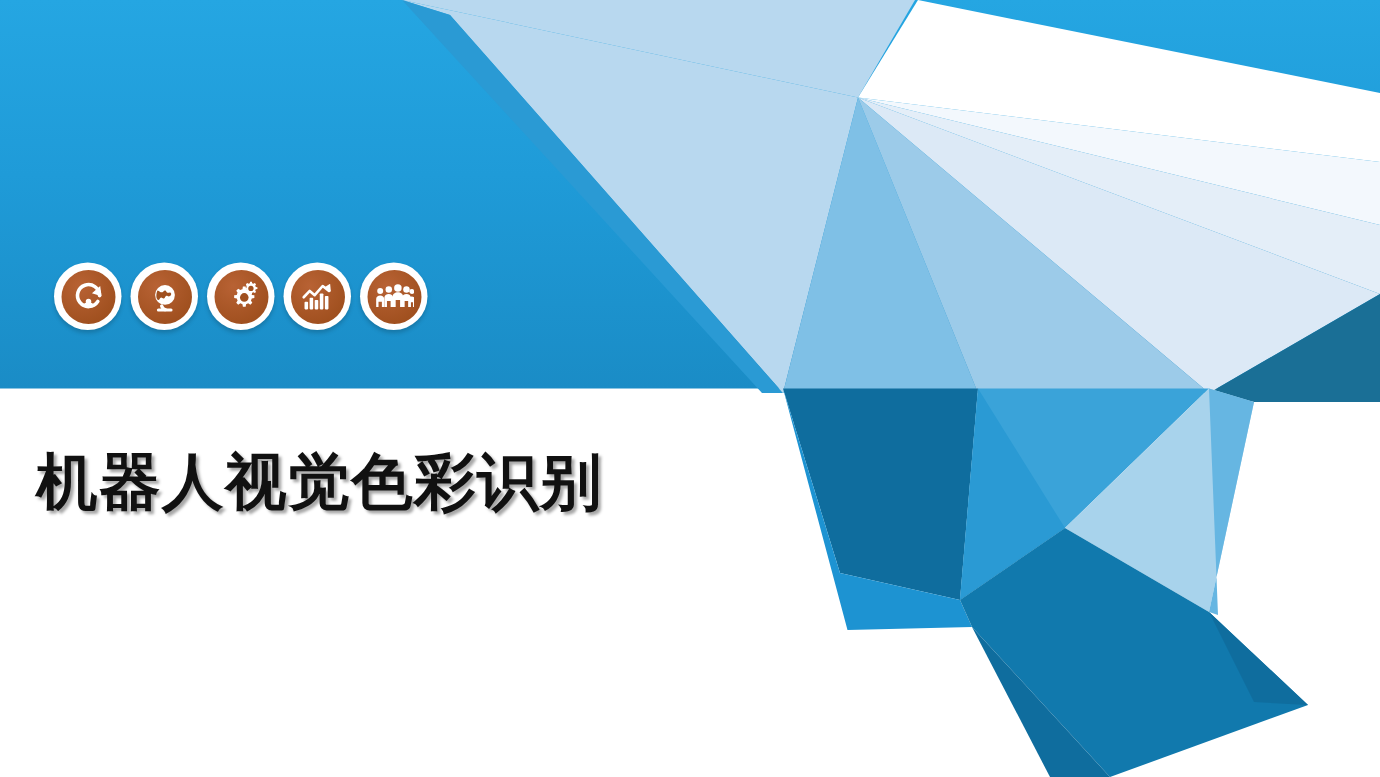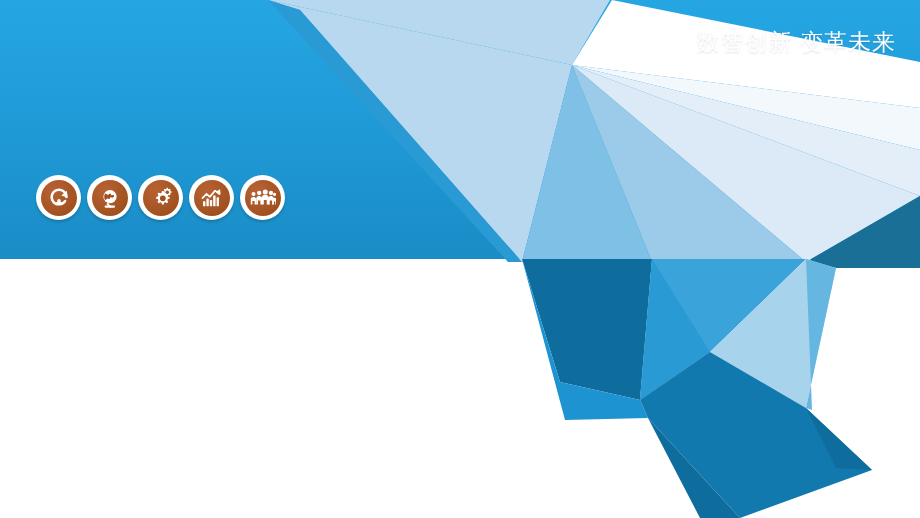--- a/index.html
+++ b/index.html
@@ -122,21 +122,20 @@
     <polygon points="522,259 560,382 640,400 648,418 565,420" fill="#1d93d2"></polygon>
     <polygon points="652,259 806,259 710,352 640,400" fill="#3aa3d9"></polygon>
     <polygon points="652,259 640,400 710,352" fill="#2a9ad4"></polygon>
     <polygon points="806,259 836,268 806,408 710,352" fill="#a8d3ec"></polygon>
     <polygon points="806,259 836,268 806,408 812,410" fill="#66b6e2"></polygon>
     <polygon points="640,400 710,352 806,408 872,470 740,518 648,418" fill="#1179ad"></polygon>
     <polygon points="806,408 872,470 836,468" fill="#0f6d9e"></polygon>
     <polygon points="648,418 740,518 700,518" fill="#0f6d9e"></polygon>
   </svg>
 
-  <div class="tagline">数智创新  变革未来</div>
 
   <div class="icon-row">
 
     <div class="icon-badge">
       <div class="disc">
         <svg width="22" height="22" viewBox="0 0 24 24" fill="none">
           <path d="M20 11a8 8 0 1 0-1.2 4.2" stroke="#fff" stroke-width="2.6" stroke-linecap="round" fill="none"></path>
           <polygon points="20.5,4 21.5,11.5 14.5,9.2" fill="#fff"></polygon>
           <circle cx="12" cy="15.2" r="2" fill="#fff"></circle>
           <path d="M7.8 19.2c0-2.3 1.9-3.4 4.2-3.4s4.2 1.1 4.2 3.4z" fill="#fff"></path>
@@ -200,14 +199,15 @@
             <path d="M20.8 18.6v-7c0-1.8 1.5-2.9 3.4-2.9s3.4 1.1 3.4 2.9v7h-2v-4.6h-2.8v4.6z"></path>
             <circle cx="28.3" cy="6.8" r="1.9"></circle>
             <path d="M25.8 18.6v-5.6c0-1.4 1.1-2.3 2.5-2.3s2.5.9 2.5 2.3v5.6h-1.6v-3.6h-1.9v3.6z"></path>
           </g>
         </svg>
       </div>
     </div>
 
   </div>
 
+  <div class="title">机器人视觉色彩识别</div>
 
 </div>
 
 </body></html>

